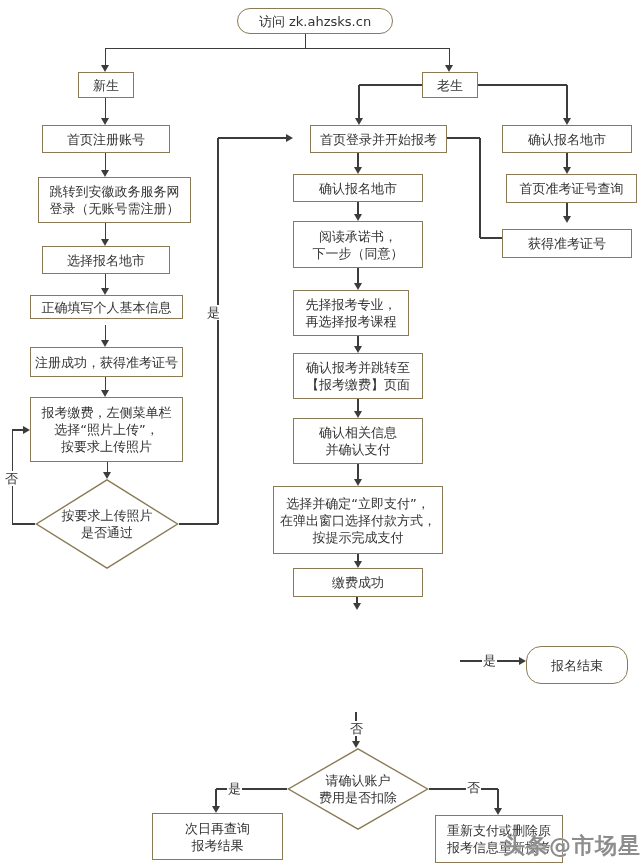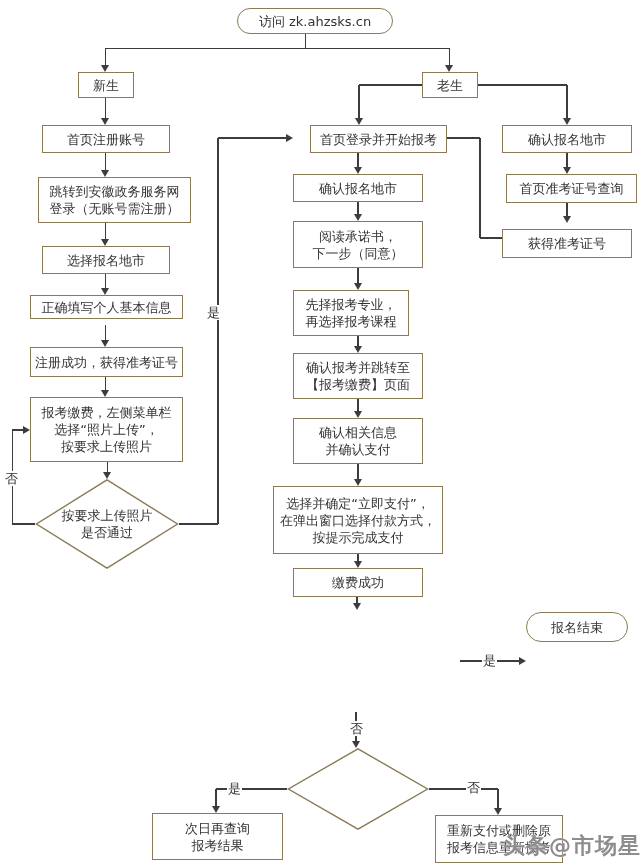--- a/index.html
+++ b/index.html
@@ -40,21 +40,21 @@
   }
 </style>
 </head>
 <body>
 
 <div id="canvas">
 
   <div class="box stadium" style="left:237px;top:8px;width:156px;height:26px">
     <span class="node-label">访问 zk.ahzsks.cn</span>
   </div>
-  <div class="box stadium" style="left:526px;top:612px;width:102px;height:30px">
+  <div class="box stadium" style="left:526px;top:646px;width:102px;height:38px">
     <span class="node-label">报名结束</span>
   </div>
 
   <div class="box" style="left:78px;top:72px;width:56px;height:26px">
     <span class="node-label">新生</span>
   </div>
   <div class="box" style="left:422px;top:72px;width:56px;height:26px">
     <span class="node-label">老生</span>
   </div>
 
@@ -114,20 +114,22 @@
 在弹出窗口选择付款方式，
 按提示完成支付</span>
   </div>
   <div class="box" style="left:293px;top:568px;width:130px;height:29px">
     <span class="node-label">缴费成功</span>
   </div>
   <div class="diamond" style="left:287px;top:748px;width:142px;height:82px">
     <svg viewBox="0 0 100 100" preserveAspectRatio="none">
         <polygon points="50,1 99,50 50,99 1,50"></polygon>
       </svg>
+    <span class="node-label">请确认账户
+费用是否扣除</span>
   </div>
   <div class="box" style="left:152px;top:813px;width:131px;height:47px">
     <span class="node-label">次日再查询
 报考结果</span>
   </div>
   <div class="box" style="left:435px;top:815px;width:128px;height:48px">
     <span class="node-label">重新支付或删除原
 报考信息重新报考</span>
   </div>
 

